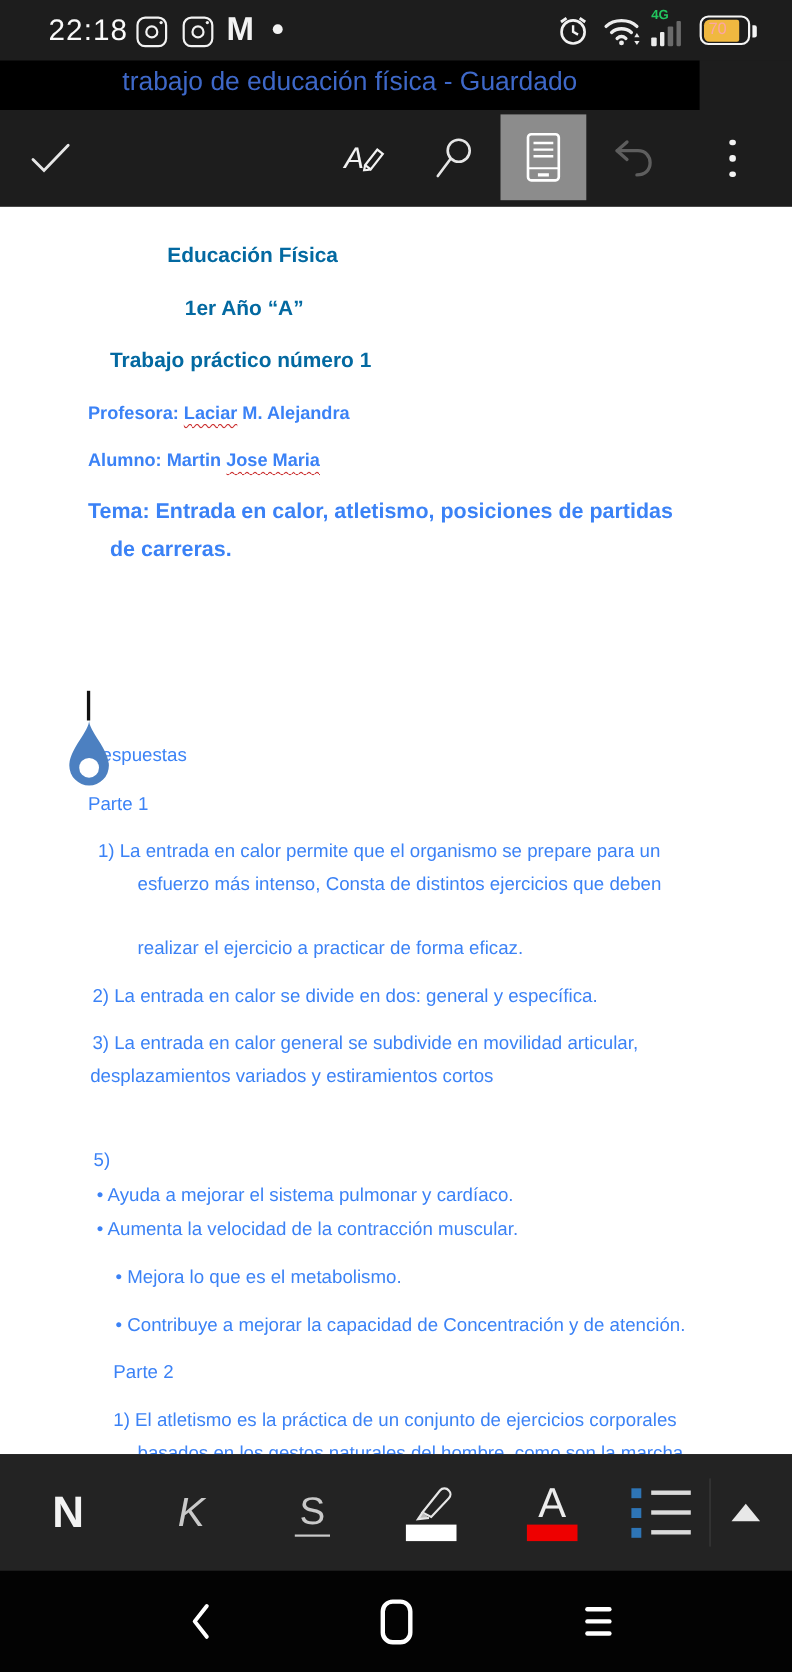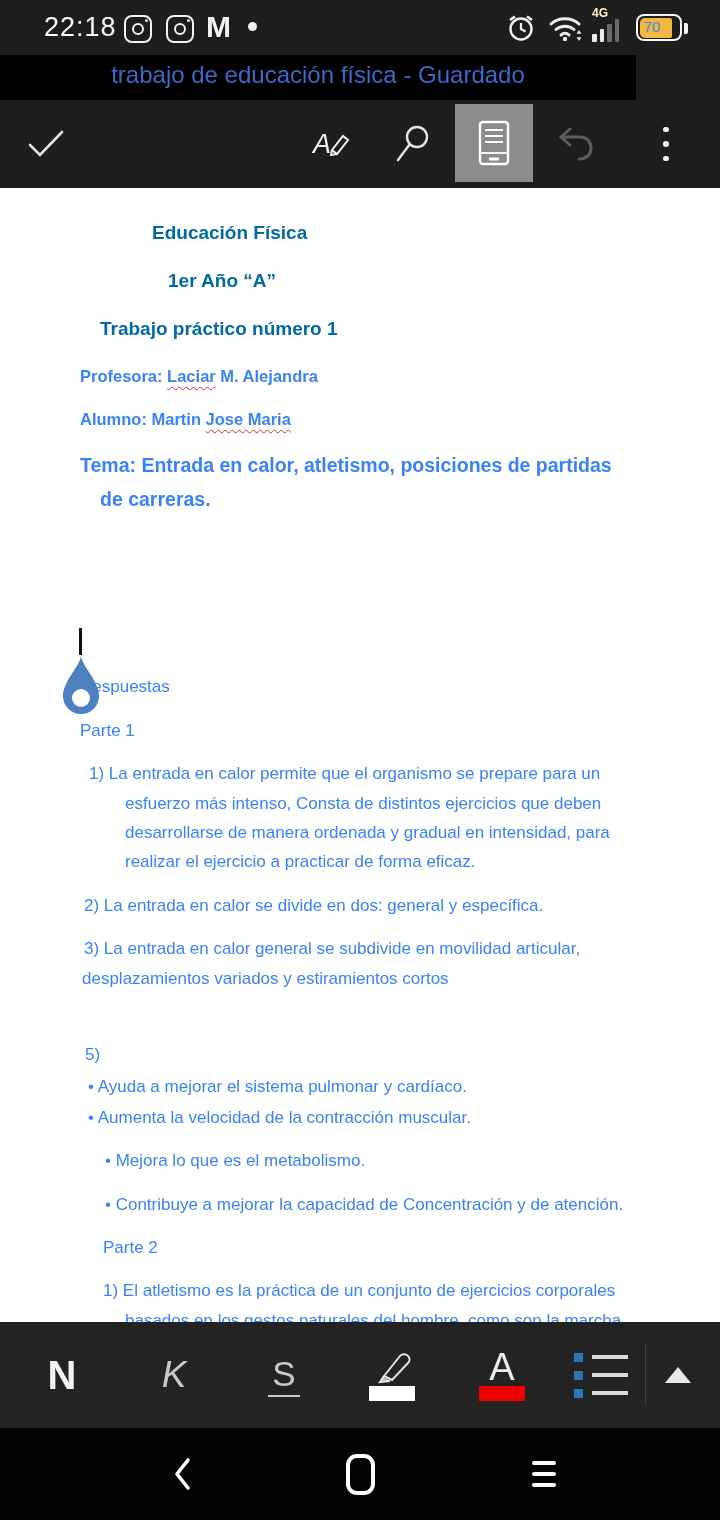--- a/index.html
+++ b/index.html
@@ -13,28 +13,28 @@
   .time { position:absolute; left:44px; top:12px; color:#FAFAFA; font-size:27px; font-weight:400; letter-spacing:1px; }
   .insta { position:absolute; top:15px; width:28px; height:28px; border:2.5px solid #F2F2F2; border-radius:8px; }
   .insta .lens { position:absolute; left:50%; top:50%; transform:translate(-50%,-50%); width:12px; height:12px; border:2.5px solid #F2F2F2; border-radius:50%; }
   .insta .dot { position:absolute; right:2px; top:2px; width:3px; height:3px; background:#F2F2F2; border-radius:50%; }
   .insta1 { left:124px; } .insta2 { left:166px; }
   .gmail-m { position:absolute; left:206px; top:10px; color:#F2F2F2; font-size:30px; font-weight:700; }
   .notif-dot { position:absolute; left:248px; top:22px; width:9px; height:9px; background:#F2F2F2; border-radius:50%; }
   .alarm { position:absolute; left:506px; top:13px; }
   .wifi { position:absolute; left:548px; top:13px; }
   .signal { position:absolute; left:592px; top:10px; width:36px; height:36px; }
-  .sig-4g { position:absolute; left:0px; top:-4px; color:#fef9c3; font-size:12px; font-weight:700; }
+  .sig-4g { position:absolute; left:0px; top:-4px; color:#22c55e; font-size:12px; font-weight:700; }
   .sig-bars { position:absolute; left:0; bottom:4px; display:flex; align-items:flex-end; gap:3px; }
   .sig-bars i { display:block; width:4.5px; border-radius:1px; }
   .sb1 { height:8px; background:#ECECEC; } .sb2 { height:13px; background:#ECECEC; }
   .sb3 { height:18px; background:#6A6A6A; } .sb4 { height:23px; background:#6A6A6A; }
   .battery { position:absolute; left:636px; top:14px; width:46px; height:27px; border:2.5px solid #F5F5F5; border-radius:8px; background:#1D1D1D; }
   .battery .fill { position:absolute; left:1.5px; top:1.5px; bottom:1.5px; width:32px; background:#F0B840; border-radius:5px 2px 2px 5px; }
-  .battery .pct { position:absolute; left:6px; top:2px; font-size:15px; color:#3b82f6; font-weight:400; }
+  .battery .pct { position:absolute; left:6px; top:2px; font-size:15px; color:#fca5a5; font-weight:400; }
   .battery .nub { position:absolute; right:-8px; top:7px; width:4.5px; height:11px; background:#F5F5F5; border-radius:0 2px 2px 0; }
   
   .titlebar { position:absolute; left:0; top:55px; width:636px; height:45px; background:#000000; text-align:center; }
   .doc-title { display:inline-block; margin-top:6px; color:#3E68C8; font-size:24px; font-weight:400; }
   
   .toolbar { position:absolute; left:0; top:100px; width:720px; height:88px; background:#1D1D1D; }
   .tb-btn { position:absolute; top:0; height:88px; display:flex; align-items:center; justify-content:center; }
   .tb-check { left:14px; width:64px; }
   .tb-format { left:296px; width:64px; }
   .tb-search { left:382px; width:64px; }
@@ -196,21 +196,20 @@
       <path d="M20 1 C20 11 2 27 2 42 a18 18 0 0 0 36 0 C38 27 20 11 20 1 Z" fill="#4C80C1"></path>
       <circle cx="20" cy="44" r="9" fill="#FFFFFF"></circle>
     </svg>
   </div>
 
   <div class="line" style="left:80px; top:489px;">Respuestas</div>
   <div class="line" style="left:80px; top:533px;">Parte 1</div>
 
   <div class="line" style="left:89px;  top:576px;">1) La entrada en calor permite que el organismo se prepare para un</div>
   <div class="line" style="left:125px; top:606px;">esfuerzo más intenso, Consta de distintos ejercicios que deben</div>
-  <div class="line" style="left:125px; top:635px;">desarrollarse de manera ordenada y gradual en intensidad, para</div>
   <div class="line" style="left:125px; top:664px;">realizar el ejercicio a practicar de forma eficaz.</div>
 
   <div class="line" style="left:84px; top:708px;">2) La entrada en calor se divide en dos: general y específica.</div>
 
   <div class="line" style="left:84px; top:751px;">3) La entrada en calor general se subdivide en movilidad articular,</div>
   <div class="line" style="left:82px; top:781px;">desplazamientos variados y estiramientos cortos</div>
 
   <div class="line" style="left:85px; top:857px;">5)</div>
 
   <div class="line" style="left:88px;  top:889px;">• Ayuda a mejorar el sistema pulmonar y cardíaco.</div>

